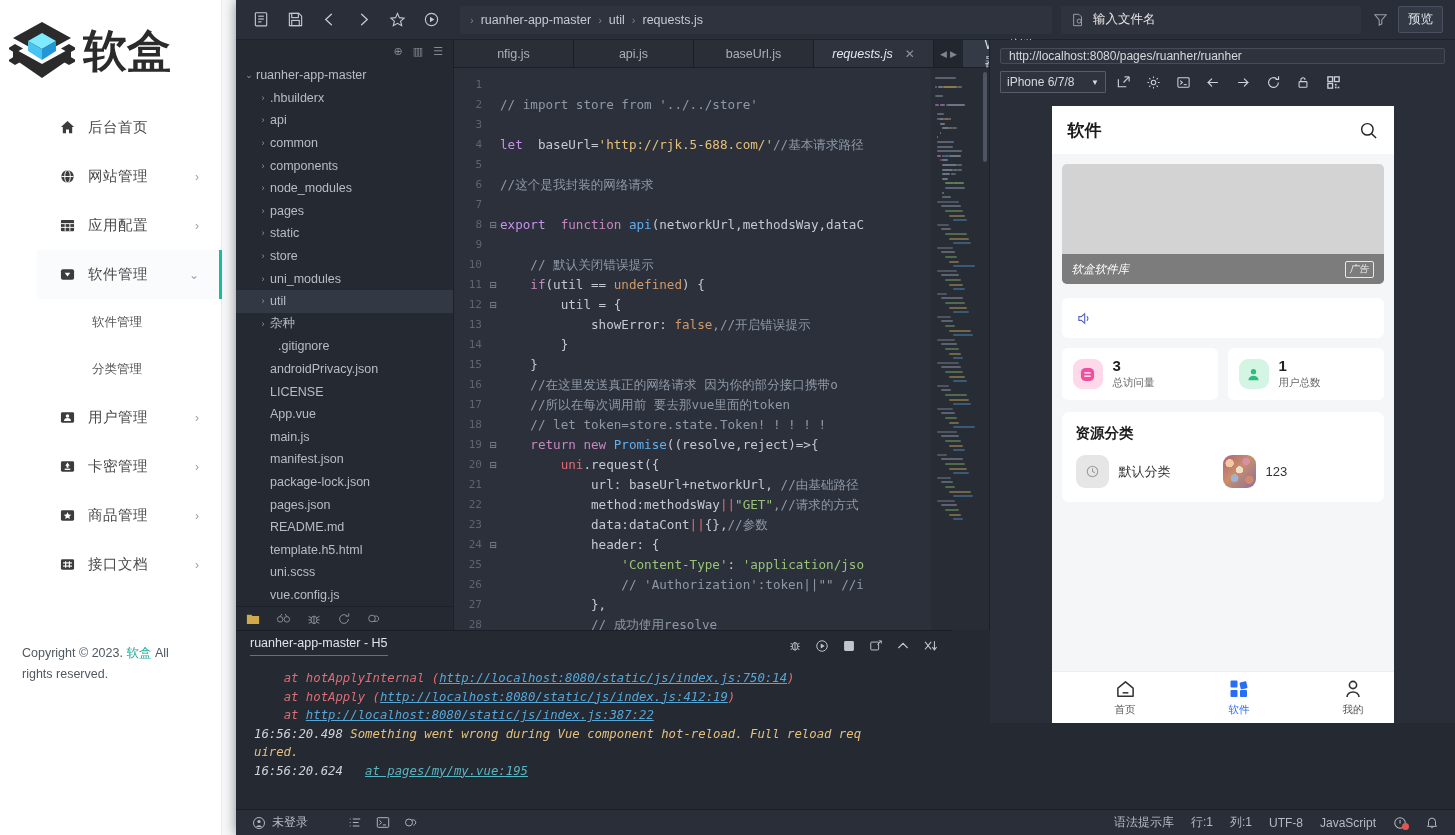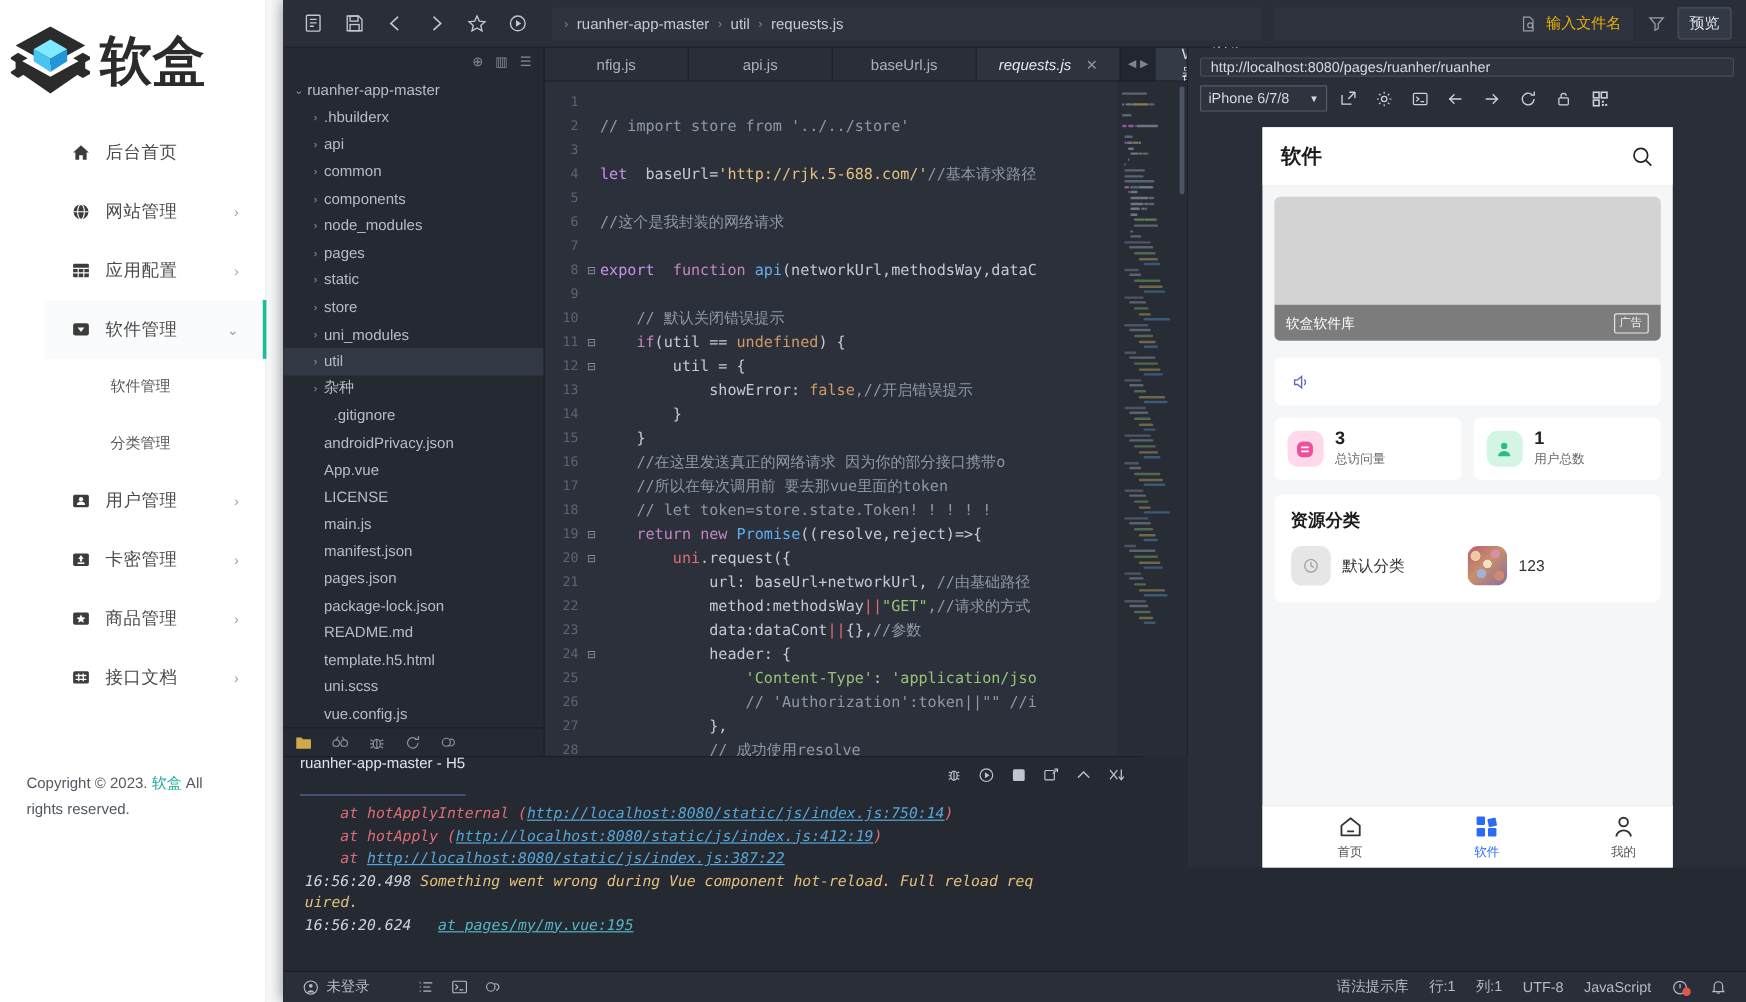--- a/index.html
+++ b/index.html
@@ -112,21 +112,21 @@
   }
   .breadcrumb {
     flex: 1; display: flex; align-items: center; margin-left: 12px;
     background: #2f333d; height: 28px; border-radius: 2px; padding: 0 10px;
     font-size: 12.5px; color: #c4c9d2; gap: 7px;
   }
   .bc-sep { color: #7c828d; font-size: 11px; }
   .filesearch {
     width: 300px; display: flex; align-items: center; gap: 8px;
     background: #2f333d; height: 28px; border-radius: 2px;
-    padding: 0 10px; margin-left: 9px; font-size: 12.5px; color: #eab308; justify-content: flex-end;
+    padding: 0 10px; margin-left: 9px; font-size: 12.5px; color: #e5e5e5;
   }
   .topright { display: flex; align-items: center; gap: 10px; padding: 0 12px; }
   .preview-btn {
     background: #343946; border: 1px solid #4b5160; color: #dfe3ea;
     font-size: 12.5px; padding: 4px 9px; border-radius: 2px; cursor: pointer;
   }
 
   .ide-body { display: flex; height: 590px; }
 
   
@@ -237,21 +237,21 @@
     width: 342px; height: 617px; background: #f5f6f8; overflow: hidden;
     display: flex; flex-direction: column;
   }
   .ph-header {
     height: 48px; background: #ffffff; display: flex; align-items: center;
     justify-content: space-between; padding: 0 16px;
   }
   .ph-title { font-size: 17px; font-weight: bold; color: #1b1b1b; }
   .ph-banner {
     margin: 10px; height: 120px; background: #d3d3d3; border-radius: 5px;
-    position: relative; overflow: hidden;
+    position: relative; overflow: hidden; font-style: italic;
   }
   .ph-banner-bar {
     position: absolute; left: 0; right: 0; bottom: 0; height: 30px;
     background: rgba(105,105,105,.82); display: flex; align-items: center;
     justify-content: space-between; padding: 0 10px;
   }
   .ph-banner-txt { color: #fff; font-size: 11.5px; }
   .ph-ad {
     border: 1px solid #e8e8e8; color: #eee; font-size: 9.5px;
     padding: 1px 4px; border-radius: 2px;
@@ -308,21 +308,21 @@
   
   .console {
     height: 205px; background: #252932; border-top: 1px solid #1b1e26;
     display: flex; flex-direction: column; width: 716px;
   }
   .console-head {
     height: 30px; display: flex; align-items: center; padding: 0 14px;
     justify-content: space-between;
   }
   .console-title {
-    font-size: 12.5px; color: #dfe3ea; padding-bottom: 19px;
+    font-size: 12.5px; color: #dfe3ea; padding-bottom: 5px;
     border-bottom: 1.5px solid #5b6ea8;
   }
   .console-tools { display: flex; gap: 13px; color: #c0c5ce; font-size: 13px; }
   .console-body {
     flex: 1; font-family: "DejaVu Sans Mono", monospace; font-size: 12.3px;
     padding: 8px 18px; line-height: 18.5px; overflow: hidden; white-space: pre-wrap; font-style: italic;
   }
   .c-red { color: #e06c75; }
   .c-link { color: #56a7d8; text-decoration: underline; }
   .c-yellow { color: #e5c07b; }
@@ -625,36 +625,36 @@
               <span class="tw-arrow">›</span>
               <span>杂种</span>
             </div>
           <div class="tree-row" style="padding-left:42px">
               <span>.gitignore</span>
             </div>
           <div class="tree-row" style="padding-left:34px">
               <span>androidPrivacy.json</span>
             </div>
           <div class="tree-row" style="padding-left:34px">
+              <span>LICENSE</span>
+            </div>
+          <div class="tree-row" style="padding-left:34px">
               <span>App.vue</span>
-            </div>
-          <div class="tree-row" style="padding-left:34px">
-              <span>LICENSE</span>
             </div>
           <div class="tree-row" style="padding-left:34px">
               <span>main.js</span>
             </div>
           <div class="tree-row" style="padding-left:34px">
               <span>manifest.json</span>
             </div>
           <div class="tree-row" style="padding-left:34px">
+              <span>package-lock.json</span>
+            </div>
+          <div class="tree-row" style="padding-left:34px">
               <span>pages.json</span>
-            </div>
-          <div class="tree-row" style="padding-left:34px">
-              <span>package-lock.json</span>
             </div>
           <div class="tree-row" style="padding-left:34px">
               <span>README.md</span>
             </div>
           <div class="tree-row" style="padding-left:34px">
               <span>template.h5.html</span>
             </div>
           <div class="tree-row" style="padding-left:34px">
               <span>uni.scss</span>
             </div>

